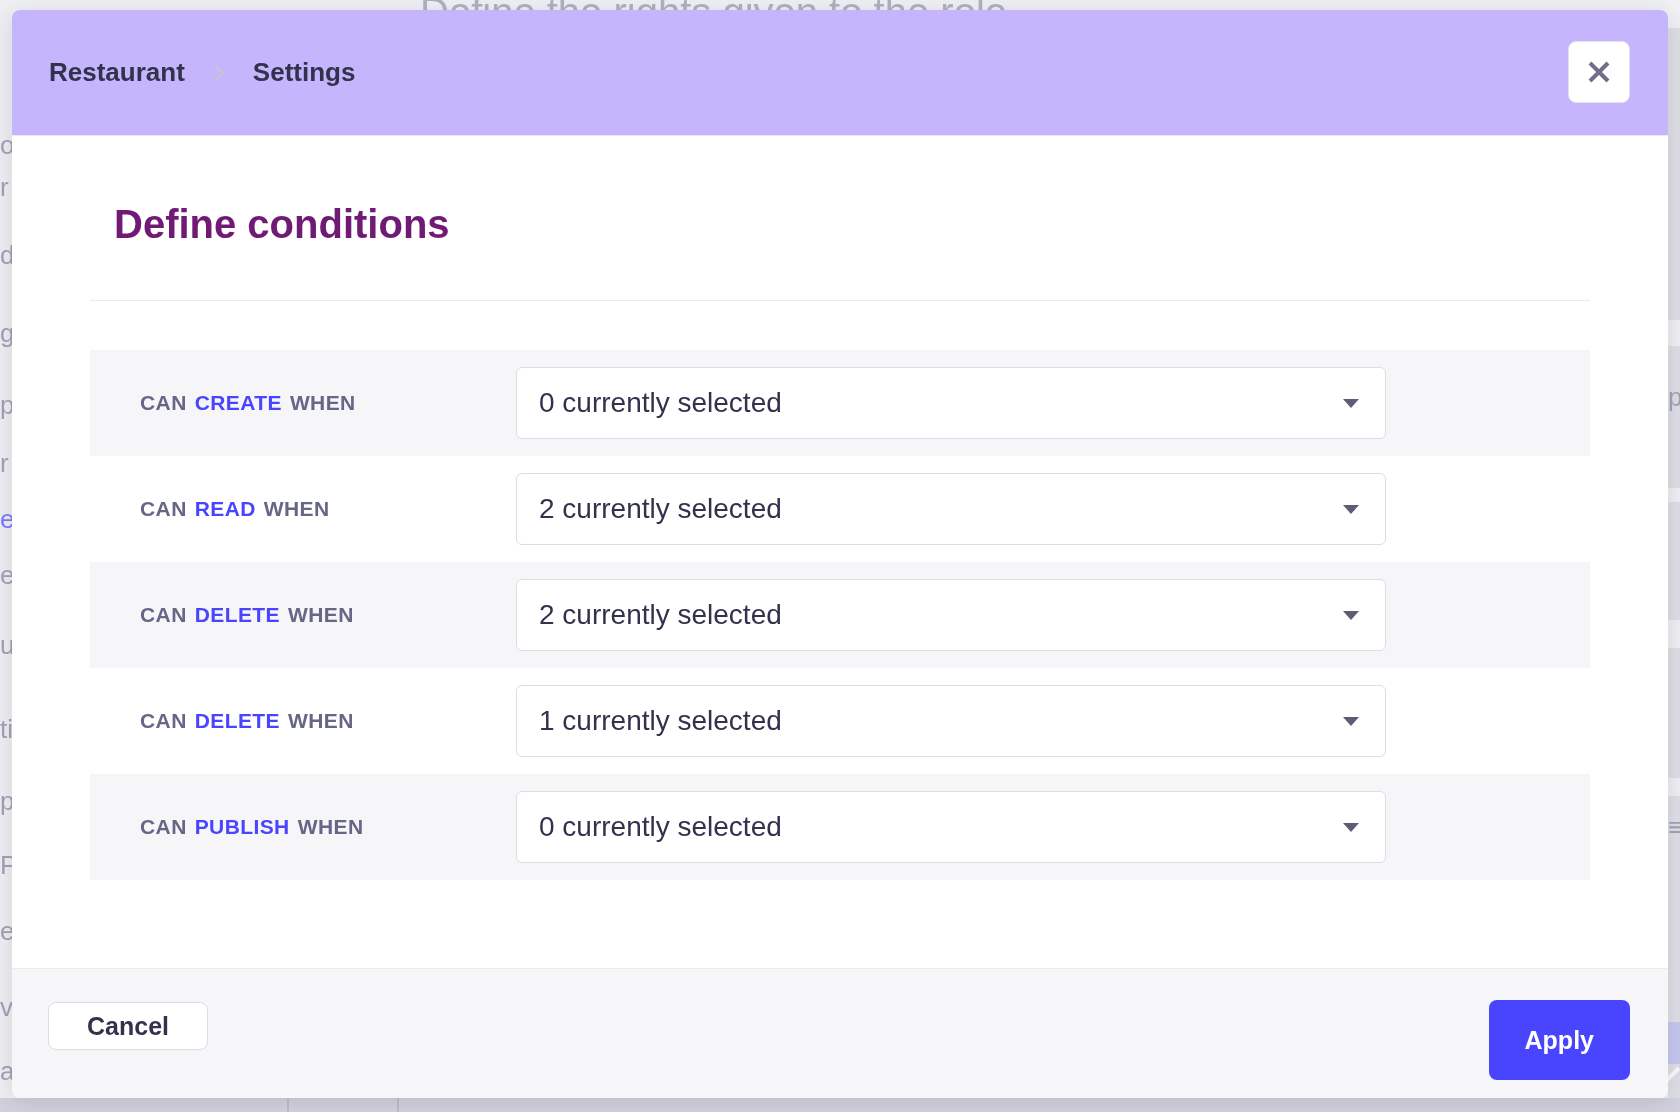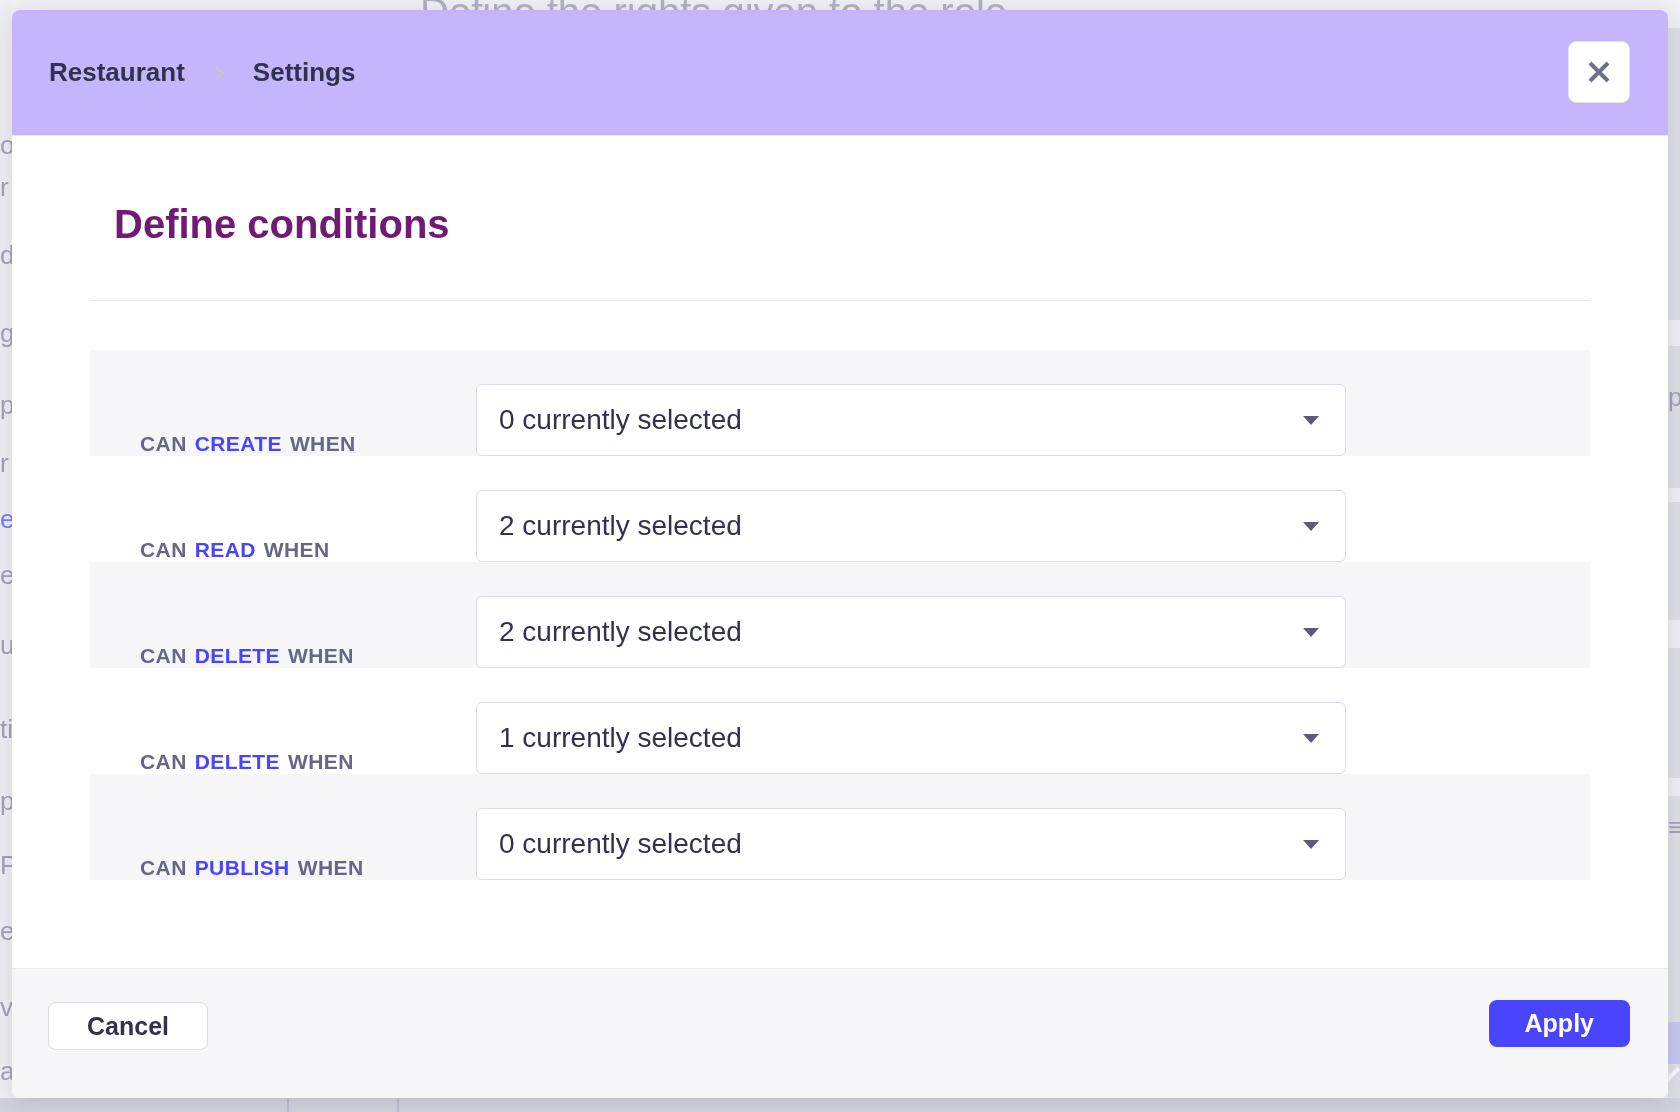--- a/index.html
+++ b/index.html
@@ -38,41 +38,41 @@
   .close-btn { position:absolute; right:38px; top:31px; width:62px; height:62px;
     background:#ffffff; border:1px solid #e2e2ea; border-radius:8px;
     display:flex; align-items:center; justify-content:center; cursor:pointer; }
 
   .modal-body { position:relative; height:832px; background:#ffffff; }
   .dialog-title { position:absolute; left:79px; top:66px; font-size:40px;
     font-weight:700; color:#701a75;margin-left:23px; }
   .title-divider { position:absolute; left:78px; top:164px; width:1500px;
     height:1px; background:#eaeaef; }
   .conditions-list { position:absolute; left:78px; top:214px; width:1500px; }
-  .condition-row { height:106px; display:flex; align-items:flex-end; background:#ffffff; }
+  .condition-row { height:106px; display:flex; align-items:center; background:#ffffff;gap:40px; }
   .condition-row:nth-child(odd) { background:#f6f6f9; }
   .row-label { width:350px; padding-left:50px; display:flex; gap:8px;
     font-size:21px; font-weight:700; letter-spacing:.4px; color:#666687;
     white-space:nowrap; }
   .row-label .action-word { color:#4945ff; }
   .condition-select { position:relative; width:870px; height:72px; background:#ffffff;
     border:1px solid #dcdce4; border-radius:6px; display:flex; align-items:center;
     cursor:pointer;margin-left:36px; }
   .select-value { margin-left:22px; font-size:28px; color:#32324d; }
   .select-chevron { position:absolute; right:26px; top:50%; margin-top:-4px;
     width:0; height:0; border-left:8px solid transparent;
     border-right:8px solid transparent; border-top:9px solid #5c5c77; }
 
   .modal-footer { position:absolute; left:0; bottom:0; width:100%; height:130px;
     background:#f6f6f9; border-top:1px solid #eaeaef; border-radius:0 0 8px 8px; }
   .cancel-btn { position:absolute; left:36px; top:33px; height:48px; padding:0 38px;
     background:#ffffff; border:1px solid #dcdce4; border-radius:8px;
     font-family:"Liberation Sans",sans-serif; font-size:25px; font-weight:700;
     color:#32324d; cursor:pointer; }
-  .apply-btn { position:absolute; right:38px; top:31px; height:47px; padding:0 36px;
+  .apply-btn { position:absolute; right:38px; top:31px; height:80px; padding:0 36px;
     background:#4945ff; border:none; border-radius:8px;
     font-family:"Liberation Sans",sans-serif; font-size:25px; font-weight:700;
     color:#ffffff; cursor:pointer; }
 </style>
 </head>
 <body>
 
 <div class="backdrop">
   <div class="backdrop-top-text">Define the rights given to the role</div>
   <div class="edge-host edge-left">

